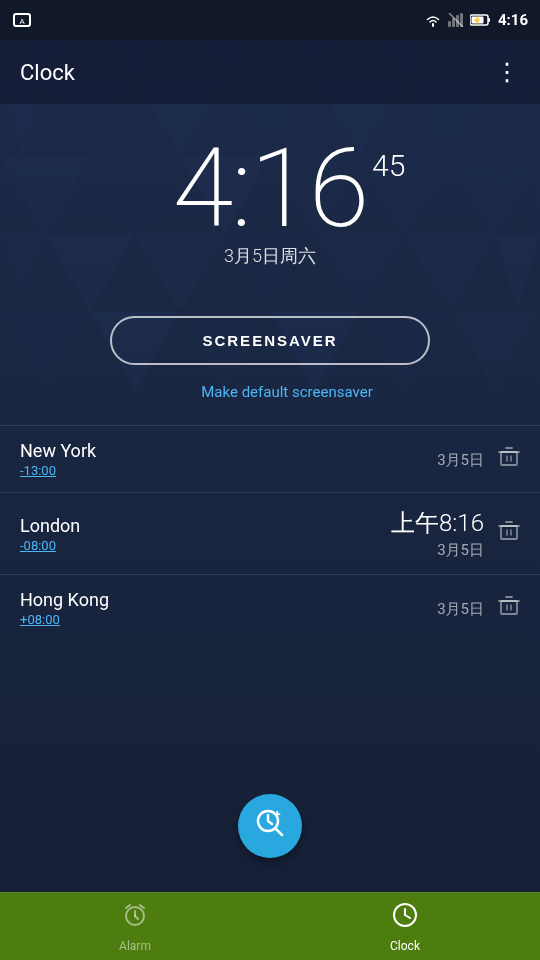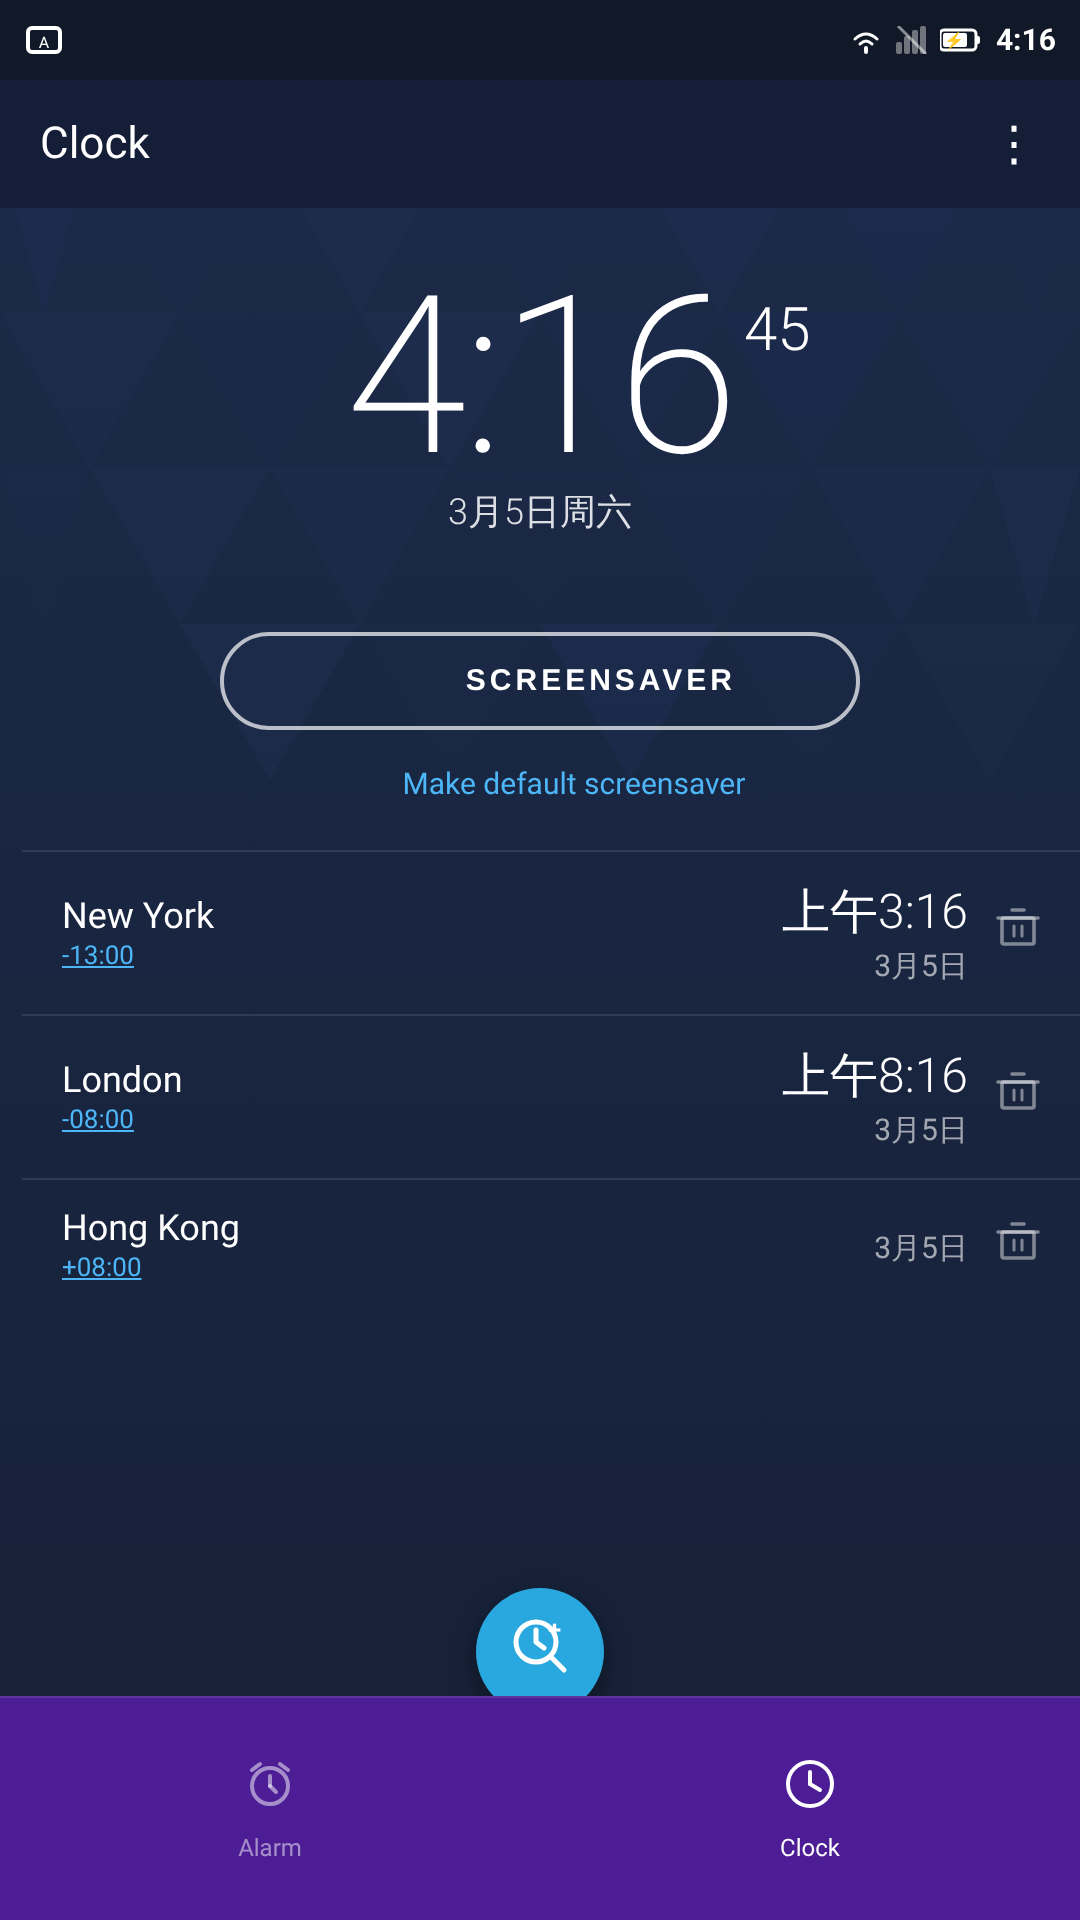--- a/index.html
+++ b/index.html
@@ -107,39 +107,38 @@
       border: 2px solid rgba(255,255,255,0.7);
       background: transparent;
       color: white;
       font-size: 15px;
       font-weight: 600;
       letter-spacing: 2px;
       padding: 14px 60px;
       border-radius: 50px;
       cursor: pointer;
       width: 320px;
-      text-align: right;
+      text-align: center;
     }
     .make-default-link {
       display: block;
       text-align: center;
       color: #4db6f7;
       font-size: 15px;
       margin-top: 18px;
       cursor: pointer;
       text-decoration: none;
       padding-left: 34px;
     }
 
     
     .world-clocks {
       position: relative;
       z-index: 2;
       margin-top: 24px;
-      padding-left: 11px;
     }
     .clock-item {
       display: flex;
       align-items: center;
       justify-content: space-between;
       padding: 14px 20px;
       border-top: 1px solid rgba(255,255,255,0.1);
     }
     .clock-item-left {}
     .city-name {
@@ -194,22 +193,22 @@
       z-index: 10;
       box-shadow: 0 4px 12px rgba(0,0,0,0.4);
     }
 
     
     .bottom-nav {
       position: absolute;
       bottom: 0;
       left: 0;
       width: 540px;
-      height: 112px;
-      background: #4c1d95;
+      height: 68px;
+      background: #4d7c0f;
       display: flex;
       align-items: center;
       justify-content: space-around;
       border-top: 1px solid rgba(255,255,255,0.1);
       z-index: 10;
     }
     .nav-item {
       display: flex;
       flex-direction: column;
       align-items: center;
@@ -334,21 +333,20 @@
   <a class="make-default-link">Make default screensaver</a>
 
   <div class="world-clocks" id="world-clocks-container">
   <div class="clock-item">
       <div class="clock-item-left">
         <div class="city-name">New York</div>
         <div class="city-offset">-13:00</div>
       </div>
       <div class="clock-item-right">
         <div class="city-time-block">
-          <div class="city-time">上午3:16</div>
           <div class="city-date">3月5日</div>
         </div>
         <span class="delete-icon">
           <svg width="22" height="22" viewBox="0 0 22 22" fill="none" xmlns="http://www.w3.org/2000/svg">
             <rect x="3" y="6" width="16" height="13" rx="1" stroke="rgba(255,255,255,0.45)" stroke-width="1.8" fill="none"></rect>
             <line x1="1" y1="6" x2="21" y2="6" stroke="rgba(255,255,255,0.45)" stroke-width="1.8" stroke-linecap="round"></line>
             <line x1="8" y1="2" x2="14" y2="2" stroke="rgba(255,255,255,0.45)" stroke-width="1.8" stroke-linecap="round"></line>
             <line x1="9" y1="10" x2="9" y2="15" stroke="rgba(255,255,255,0.45)" stroke-width="1.5" stroke-linecap="round"></line>
             <line x1="13" y1="10" x2="13" y2="15" stroke="rgba(255,255,255,0.45)" stroke-width="1.5" stroke-linecap="round"></line>
           </svg>

